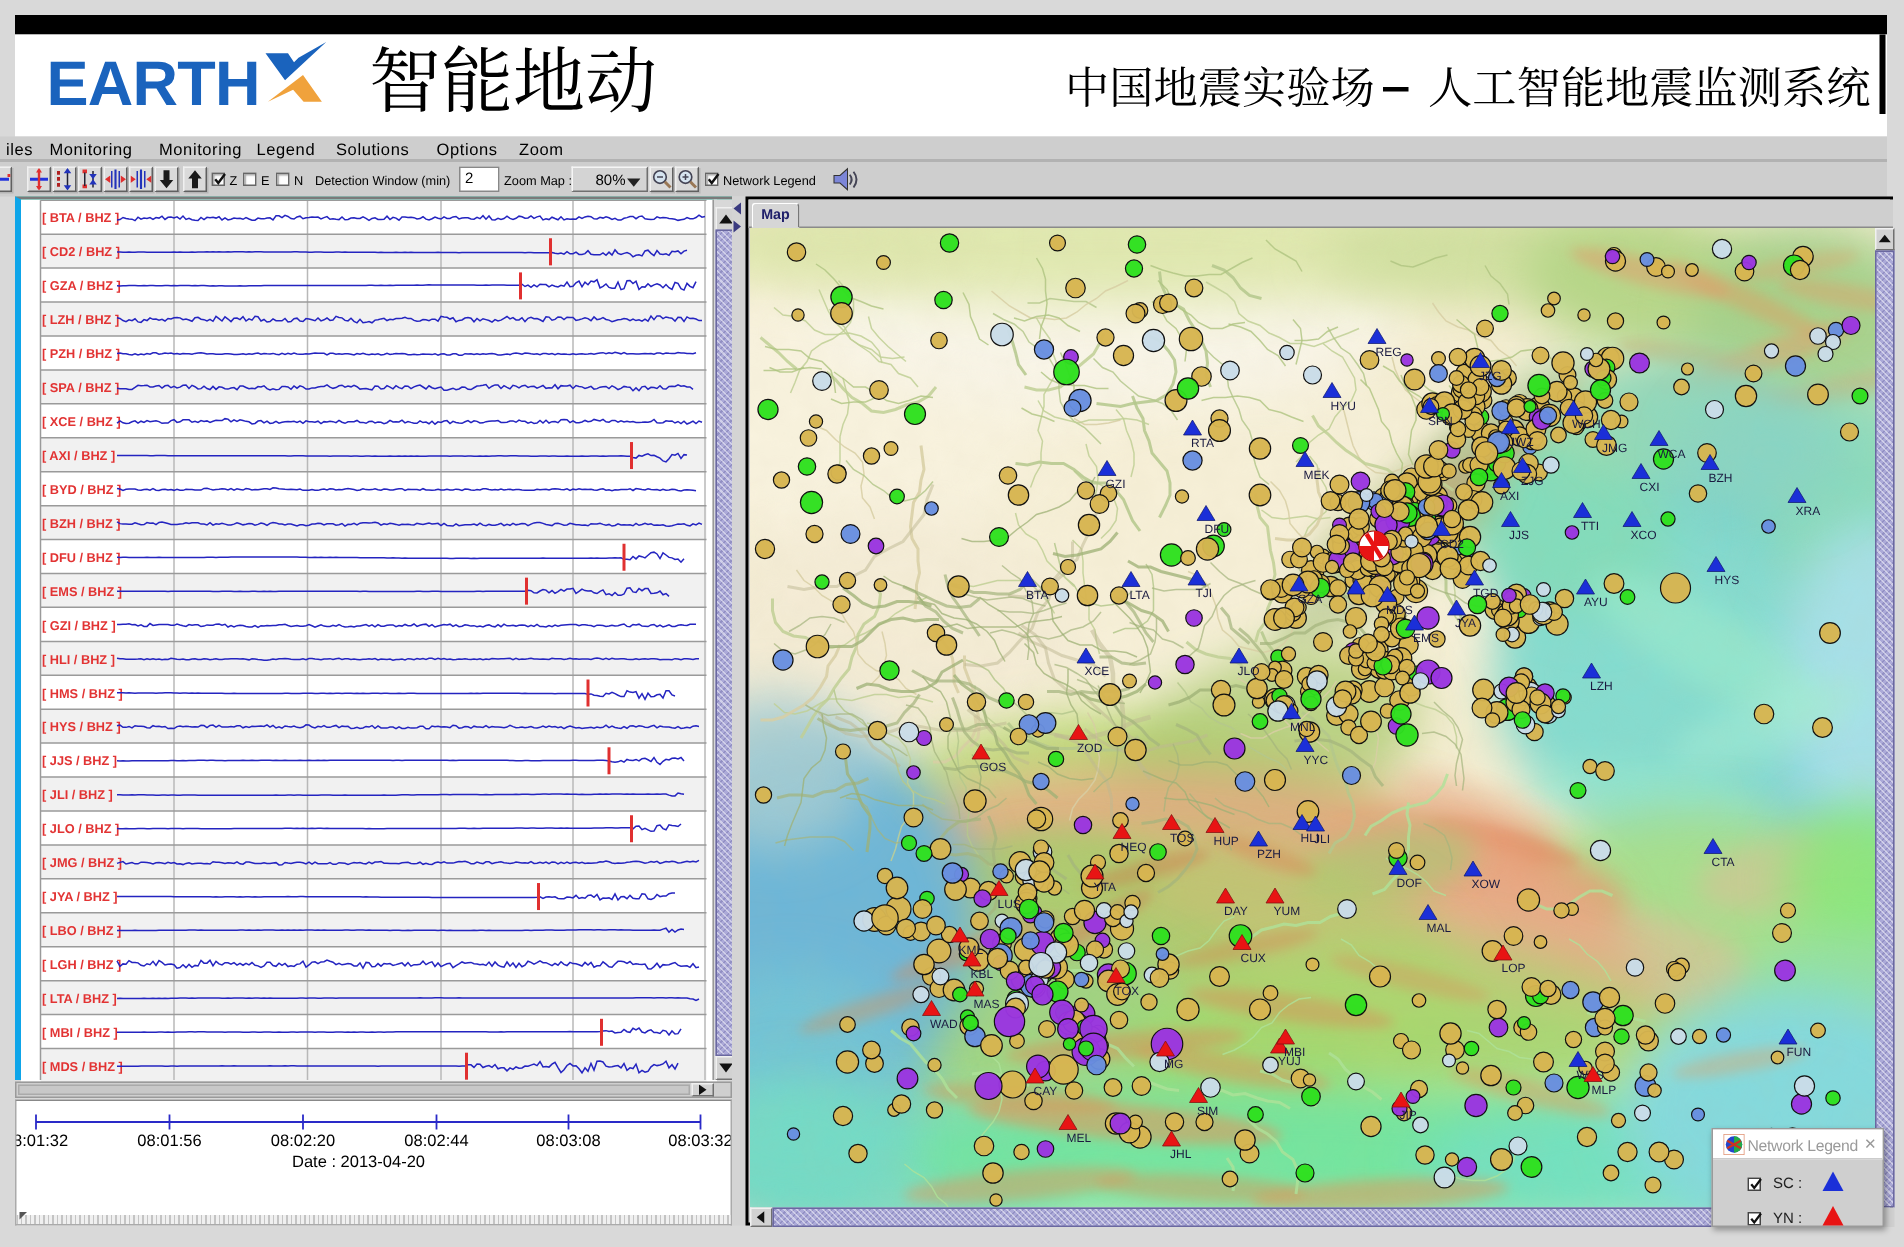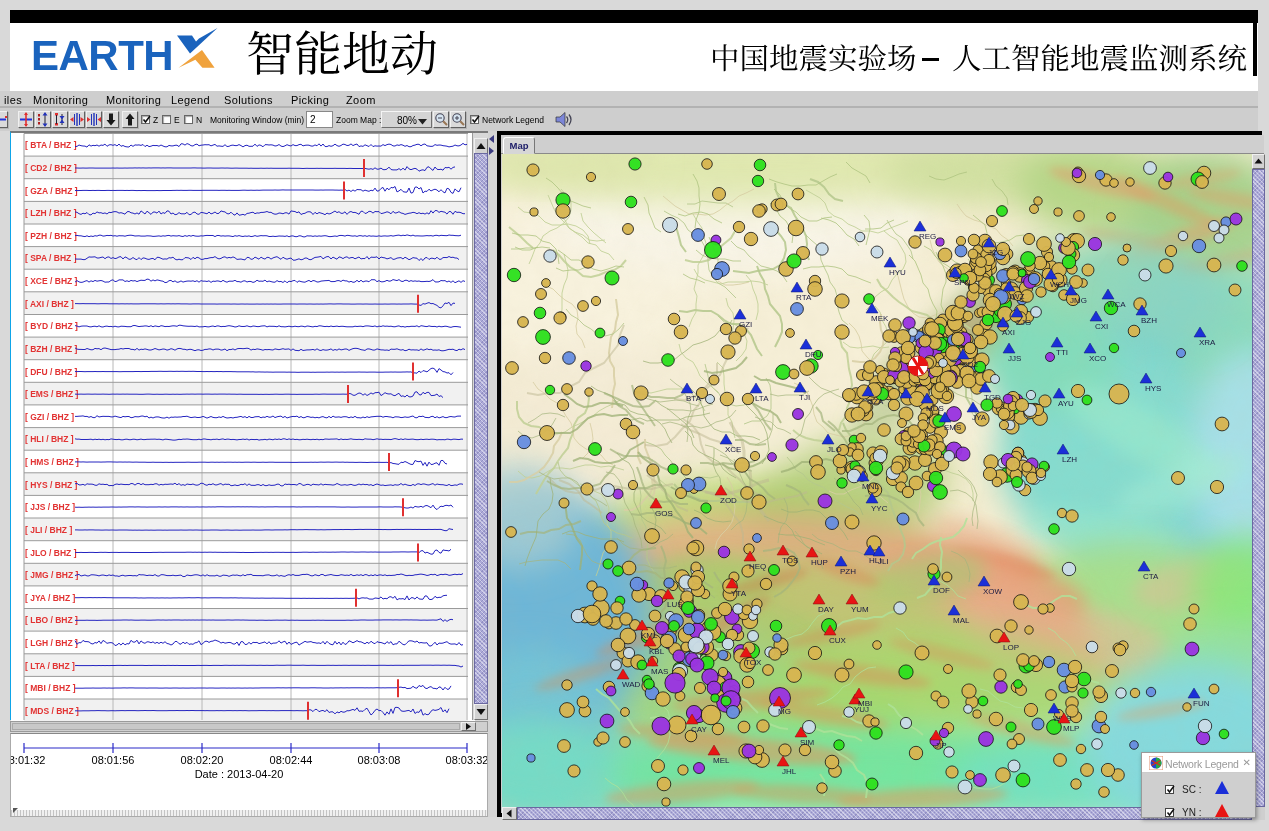--- a/index.html
+++ b/index.html
@@ -7,25 +7,25 @@
 #blackbar{left:10px;top:10px;width:1248px;height:13px;background:#000}
 #hdr{left:10px;top:23px;width:1248px;height:68px;background:#fff}
 #hdr-rborder{left:1253px;top:23px;width:4px;height:53px;background:#000}
 #menubar{left:0;top:91px;width:1258px;height:17px;background:#cecece;border-bottom:2px solid #b2b2b2;font-size:11px;color:#000}
 #menubar span{position:absolute;top:3px;letter-spacing:0.4px}
 #toolbar{left:0;top:108px;width:1258px;height:23px;background:#cecece;font-size:11px;white-space:nowrap}
 .tbtn{position:absolute;top:3px;width:16px;height:17px;background:#dadada;border:1px solid;border-color:#f0f0f0 #606060 #606060 #f0f0f0;box-shadow:1px 1px 0 #b5b5b5}
 .tlab{position:absolute;top:7px;font-size:8.5px;color:#000}
 .cbx{position:absolute;top:7px;width:9px;height:9px;background:#fdfdfd;border:1px solid #666;box-shadow:inset 1px 1px 1px #aaa}
 .cbx svg{position:absolute;left:0;top:-1px}
-#wavepanel{left:10px;top:131px;width:478px;height:589px;background:#5eead4;border-top:2px solid #7a7a7a;border-left:1px solid #0ea5e9}
+#wavepanel{left:10px;top:131px;width:478px;height:589px;background:#5eead4;border-top:2px solid #7a7a7a;border-left:4px solid #0ea5e9}
 #lp-hscroll{left:10px;top:721px;width:478px;height:11px;background:#cfcfcf;border:1px solid #9a9a9a}
 #timeaxis{left:10px;top:733px;width:478px;height:84px;background:#fff;border:1px solid #aaa;border-top:1px solid #888}
 #divider{left:488px;top:131px;width:9px;height:686px;background:#d4d4d4}
-#mappanel{left:497px;top:131px;width:765px;height:686px;background:#cfcfcf;border:4px solid #000000}
+#mappanel{left:497px;top:131px;width:765px;height:686px;background:#cfcfcf;border:2px solid #000000}
 #maptabs{position:absolute;left:0;top:0;width:763px;height:19px;background:#cfcfcf;border-bottom:1px solid #8a8a8a}
 #maptab{position:absolute;left:2px;top:2px;width:32px;height:17px;background:#d6d6d6;border:1px solid;border-color:#fff #777 #d6d6d6 #fff;border-radius:3px 3px 0 0;font-size:9.5px;color:#20206a;text-align:center;line-height:15px;font-weight:bold}
 .lavh{background:#acaad8;background-image:repeating-linear-gradient(45deg,rgba(255,255,255,0.45) 0 1px,transparent 1px 3px),repeating-linear-gradient(-45deg,rgba(88,85,150,0.3) 0 1px,transparent 1px 3px)}
 .sbtn{position:absolute;background:#d2d2d2;border:1px solid;border-color:#f0f0f0 #707070 #707070 #f0f0f0}
 .sbtn svg{display:block;margin:auto}
 #legend{left:1141px;top:752px;width:115px;height:66px;background:#cfcfcf;border:1px solid #9a9a9a;box-shadow:1px 2px 4px rgba(0,0,0,0.35)}
 #legend .tb{position:absolute;left:0;top:0;width:113px;height:20px;background:#fff;border-bottom:1px solid #ccc}
 #legend .ttl{position:absolute;left:23px;top:5px;font-size:10.5px;color:#9a9a9a;letter-spacing:-0.2px}
 #legend .x{position:absolute;right:4px;top:4px;font-size:10px;color:#999}
 .lrow{position:absolute;left:40px;font-size:10px;color:#222}
@@ -73,21 +73,21 @@
         </g>
       </svg>
     </div>
 <div id="hdr-rborder" class="abs"></div>
 <div id="menubar" class="abs">
       <span style="left:4px">iles</span>
       <span style="left:33px">Monitoring</span>
       <span style="left:106px">Monitoring</span>
       <span style="left:171px">Legend</span>
       <span style="left:224px">Solutions</span>
-      <span style="left:291px">Picking</span>
+      <span style="left:291px">Options</span>
       <span style="left:346px">Zoom</span>
     </div>
 <div id="toolbar" class="abs">
       <div class="tbtn" style="left:-8px"><svg width="14" height="15" viewBox="0 0 14 15">
           <line x1="4" y1="7.5" x2="13" y2="7.5" stroke="#2233dd" stroke-width="2"></line>
           <rect x="12" y="4" width="2" height="2" fill="#e03030"></rect>
         </svg></div>
       <div class="tbtn" style="left:18px"><svg width="14" height="15" viewBox="0 0 14 15">
           <line x1="1" y1="7.5" x2="13" y2="7.5" stroke="#2233dd" stroke-width="2"></line>
           <line x1="7" y1="1" x2="7" y2="14" stroke="#e03030" stroke-width="1.6"></line>
@@ -128,21 +128,21 @@
       <div class="cbx" style="left:141px">
         <svg width="9" height="9" viewBox="0 0 9 9">
           <path d="M1.5 4.5l2 2.5L8 1" stroke="#111" stroke-width="1.6" fill="none"></path>
         </svg>
       </div>
       <span class="tlab" style="left:153px">Z</span>
       <div class="cbx" style="left:162px"></div>
       <span class="tlab" style="left:174px">E</span>
       <div class="cbx" style="left:184px"></div>
       <span class="tlab" style="left:196px">N</span>
-      <span class="tlab" style="left:210px">Monitoring Window (min)</span>
+      <span class="tlab" style="left:210px">Detection Window (min)</span>
       <div class="abs" style="left:306px;top:3px;width:27px;height:17px;background:#fff;border:1px solid #888;font-size:10px;padding:2px 0 0 3px">2</div>
       <span class="tlab" style="left:336px">Zoom Map :</span>
       <div class="abs" style="left:381px;top:3px;width:51px;height:17px;background:#d4d4d4;border:1px solid;border-color:#f5f5f5 #6f6f6f #6f6f6f #f5f5f5;font-size:10px;padding:3px 0 0 15px">80%<svg width="9" height="7" viewBox="0 0 9 7" style="position:absolute;right:4px;top:6px">
           <path d="M0 1h9L4.5 6.5z" fill="#222"></path>
         </svg></div>
       <div class="tbtn" style="left:433px"><svg width="14" height="15" viewBox="0 0 14 15">
           <circle cx="6" cy="6" r="4.2" fill="#d6e4f0" stroke="#445" stroke-width="1.1"></circle>
           <line x1="9.2" y1="9.2" x2="13" y2="13" stroke="#975" stroke-width="2"></line>
           <line x1="4" y1="6" x2="8" y2="6" stroke="#445"></line>
         </svg></div>

